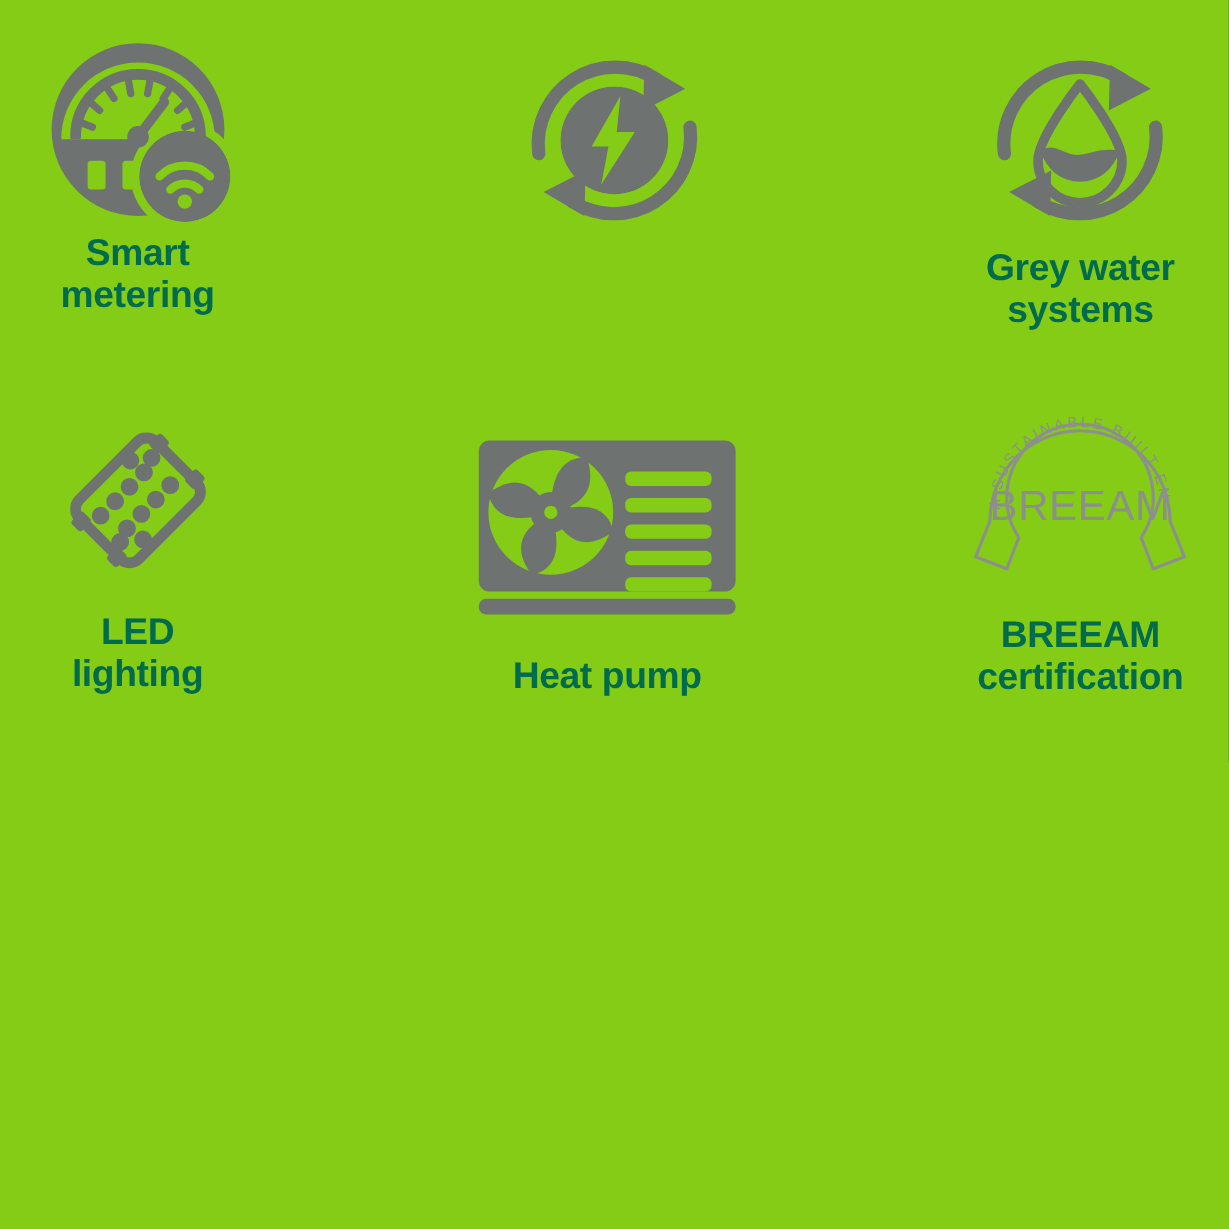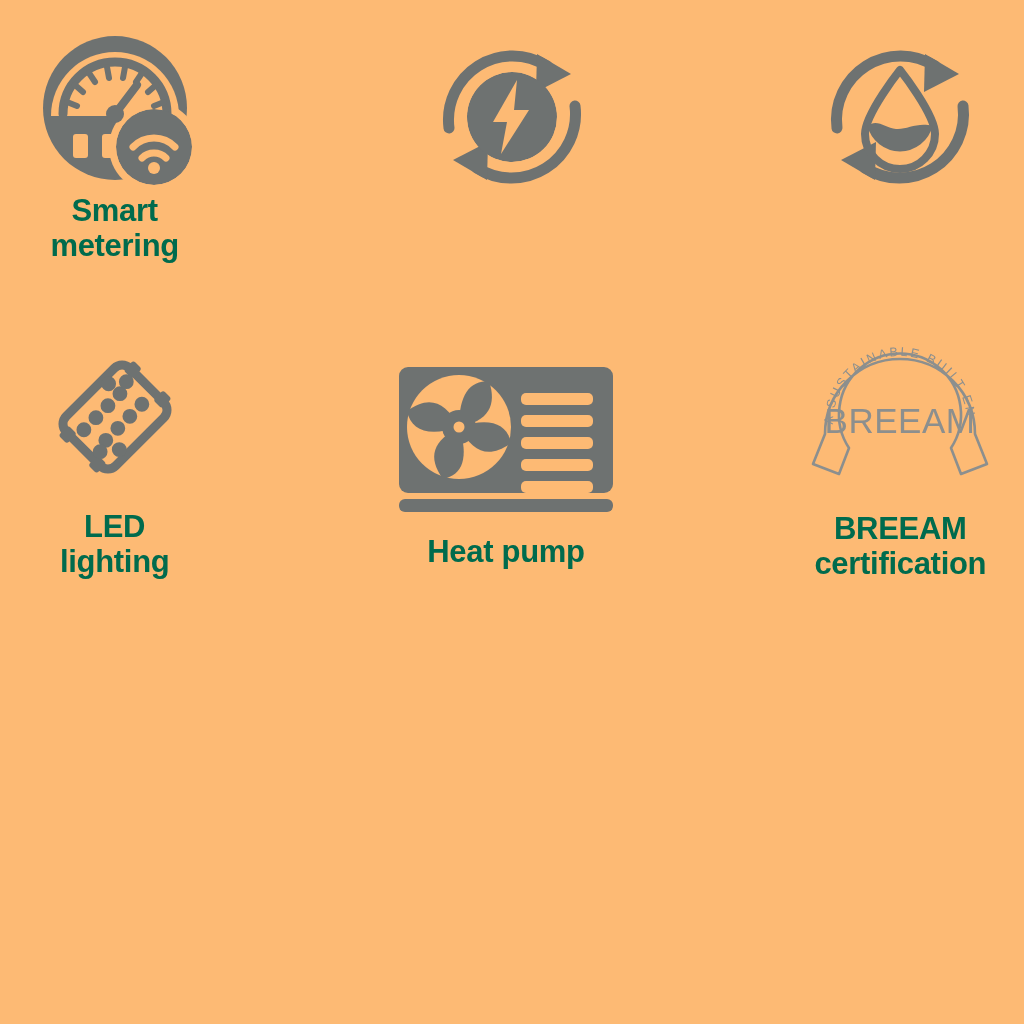--- a/index.html
+++ b/index.html
@@ -13,21 +13,21 @@
 
   body {
     background: #4a7054;
     font-family: "Liberation Sans", sans-serif;
   }
 
   #stage {
     position: relative;
     width: 1024px;
     height: 1024px;
-    background: #fdba74;
+    background: #84cc16;
   }
 
   .features-grid {
     position: absolute;
     left: 0;
     top: 0;
     width: 1024px;
     display: grid;
     grid-template-columns: repeat(3, 341.33px);
     grid-template-rows: 310px 310px;
@@ -72,21 +72,21 @@
   .cell-grey-water       { padding-top: 42px; }
   .cell-grey-water .icon-wrap     { margin-left: 94px; }
   .cell-grey-water .feature-label { margin-top: 14px; margin-left: 94px; }
 
   .cell-led-lighting     { padding-top: 32px; }
   .cell-led-lighting .icon-wrap     { margin-left: -112px; }
   .cell-led-lighting .feature-label { margin-top: 18px; margin-left: -112px; }
 
   .cell-heat-pump        { padding-top: 55px; }
   .cell-heat-pump .icon-wrap     { margin-left: -12px; }
-  .cell-heat-pump .feature-label { margin-top: 22px; margin-left: -12px; }
+  .cell-heat-pump .feature-label { margin-top: 33px; margin-left: -12px; }
 
   .cell-breeam           { padding-top: 18px; }
   .cell-breeam .icon-wrap     { margin-left: 94px; }
   .cell-breeam .feature-label { margin-top: 6px; margin-left: 94px; }
 </style>
 </head>
 <body>
 
 <div id="stage">
 
@@ -174,20 +174,22 @@
           </g>
           <path d="M100 12 L134 32 L99 50 Z" fill="#6e7271"></path>
           <path d="M50 138 L16 118 L51 100 Z" fill="#6e7271"></path>
 
           <path d="M75 28 C75 28 110 72 110 92 A35 35 0 0 1 40 92 C40 72 75 28 75 28 Z" fill="none" stroke="#6e7271" stroke-width="8" stroke-linejoin="round"></path>
 
           <path d="M42.5 84 C52 76 60 86 71 87 C82 88 92 80 107.5 84
                    A33.5 33.5 0 0 1 42.5 84 Z" fill="#6e7271"></path>
         </svg>
       </div>
+      <div class="feature-label">Grey water
+systems</div>
     </div>
 
     <div class="feature-card cell-led-lighting">
       <div class="icon-wrap">
         <svg width="150" height="150" viewBox="0 0 150 150" aria-hidden="true">
           <g transform="rotate(-45 75 75)">
 
             <rect x="22" y="48" width="14" height="12" rx="3" fill="#6e7271"></rect>
             <rect x="22" y="90" width="14" height="12" rx="3" fill="#6e7271"></rect>
             <rect x="114" y="48" width="14" height="12" rx="3" fill="#6e7271"></rect>

